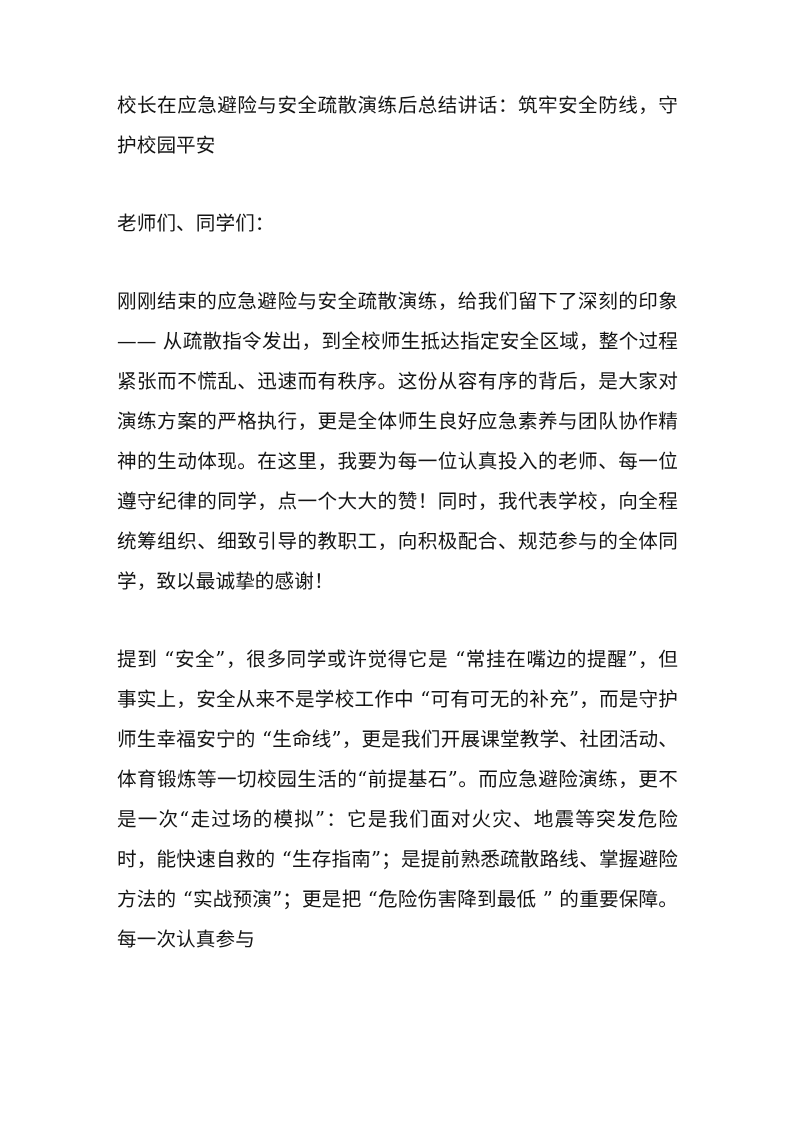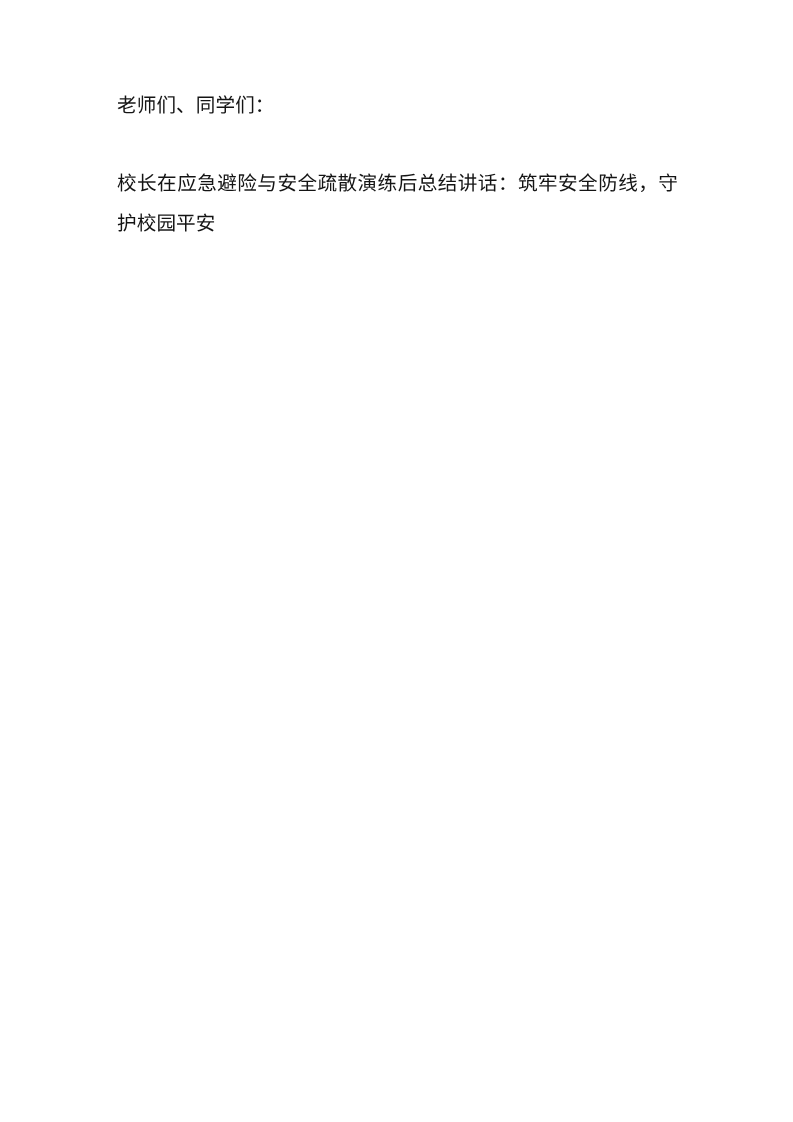--- a/index.html
+++ b/index.html
@@ -53,21 +53,23 @@
   .para.last {
     margin-bottom: 0;
   }
 </style>
 </head>
 <body>
 
 <div class="page">
   <div class="doc-body">
 
+    <p class="para title">校长在应急避险与安全疏散演练后总结讲话：筑牢安全防线，守护校园平安</p>
+
     <p class="para salutation">老师们、同学们：</p>
 
-    <p class="para title">校长在应急避险与安全疏散演练后总结讲话：筑牢安全防线，守护校园平安</p>
 
+    <p class="para block">刚刚结束的应急避险与安全疏散演练，给我们留下了深刻的印象 —— 从疏散指令发出，到全校师生抵达指定安全区域，整个过程紧张而不慌乱、迅速而有秩序。这份从容有序的背后，是大家对演练方案的严格执行，更是全体师生良好应急素养与团队协作精神的生动体现。在这里，我要为每一位认真投入的老师、每一位遵守纪律的同学，点一个大大的赞！同时，我代表学校，向全程统筹组织、细致引导的教职工，向积极配合、规范参与的全体同学，致以最诚挚的感谢！</p>
 
-
+    <p class="para last">提到 “安全”，很多同学或许觉得它是 “常挂在嘴边的提醒”，但事实上，安全从来不是学校工作中 “可有可无的补充”，而是守护师生幸福安宁的 “生命线”，更是我们开展课堂教学、社团活动、体育锻炼等一切校园生活的“前提基石”。而应急避险演练，更不是一次“走过场的模拟”：它是我们面对火灾、地震等突发危险时，能快速自救的 “生存指南”；是提前熟悉疏散路线、掌握避险方法的 “实战预演”；更是把 “危险伤害降到最低 ” 的重要保障。每一次认真参与</p>
 
   </div>
 </div>
 
 </body></html>

